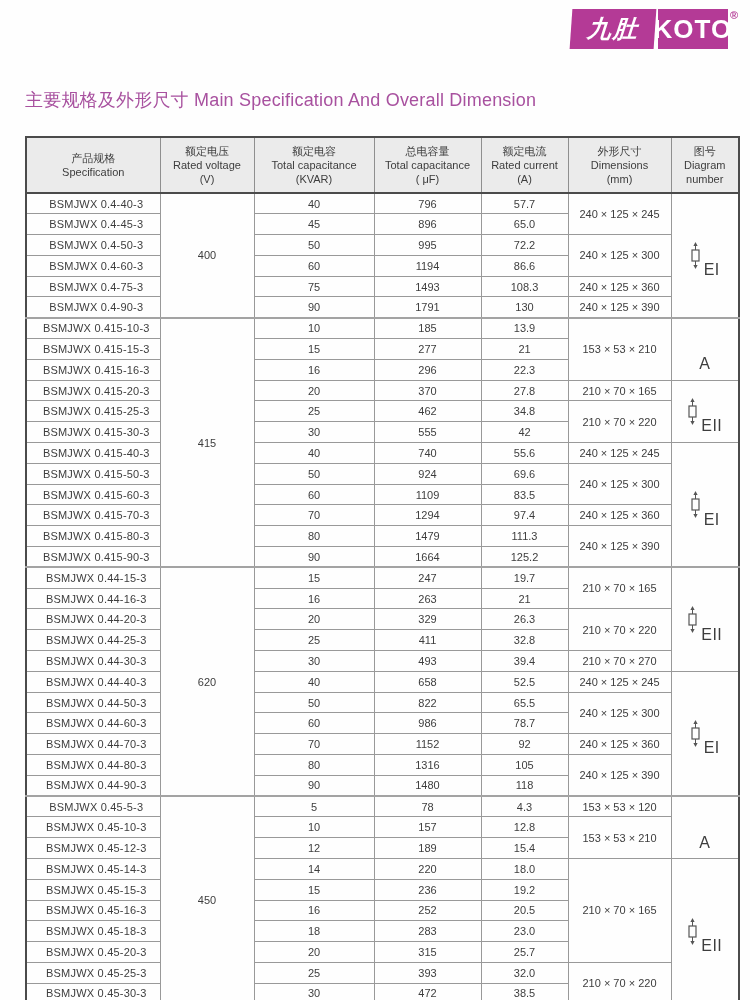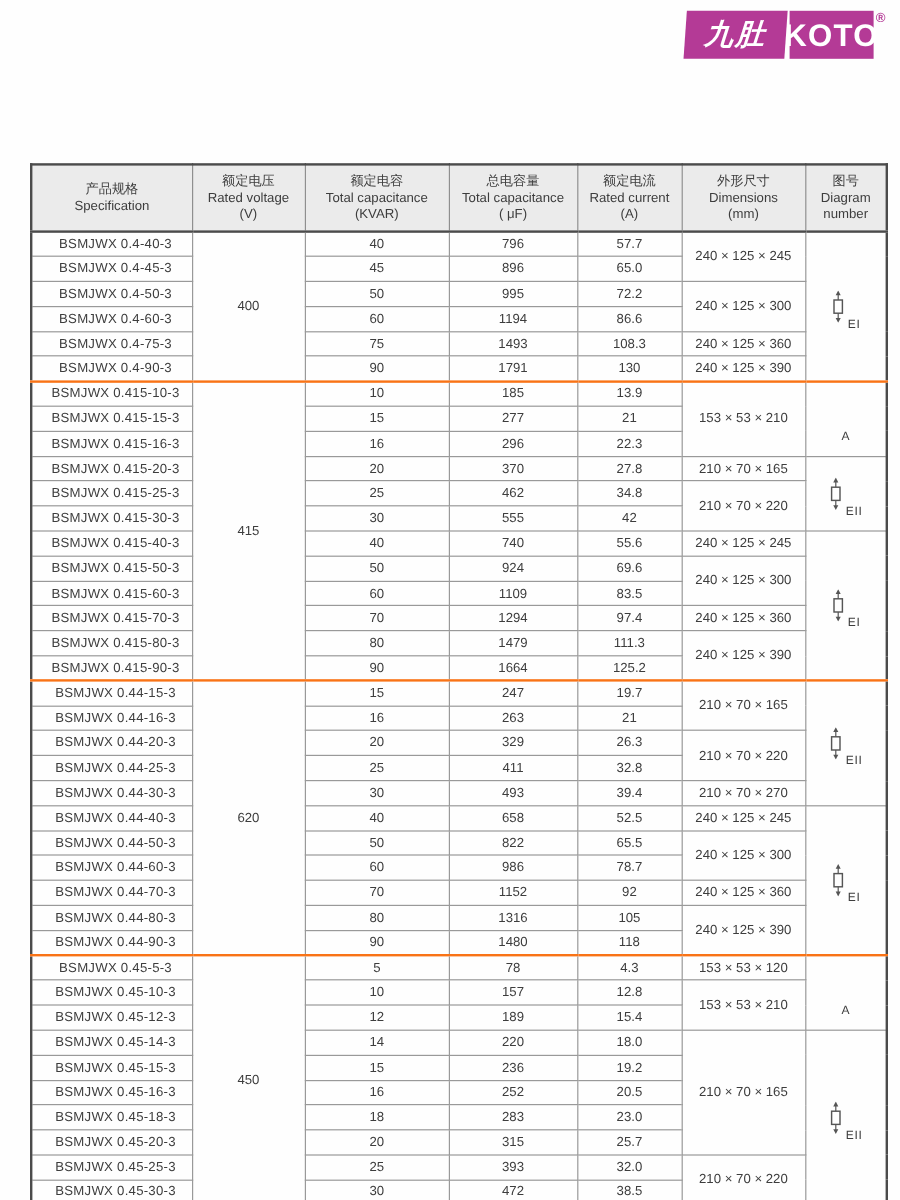--- a/index.html
+++ b/index.html
@@ -100,42 +100,43 @@
     vertical-align: middle;
     padding: 0 2px;
     overflow: hidden;
     white-space: nowrap;
   }
   table.spec td.spec-name {
     text-align: center;
     padding-left: 8px;
     letter-spacing: 0.2px;
   }
-  table.spec tr.sec-start td { border-top: 2px solid #f97316; }
+  table.spec tr.sec-start td { border-top: 2px solid #a3a3a3; }
   .diag-wrap {
     display: flex;
     align-items: center;
     justify-content: center;
     gap: 3px;
   }
-  .diag-label { font-size: 10px; letter-spacing: 0.5px; margin-top: 30px; }
+  .diag-label { font-size: 16px; letter-spacing: 0.5px; margin-top: 30px; }
   .cap-icon { display: block; }
 </style>
 </head>
 <body>
 
 <div class="page">
 
   <div class="logo">
     <div class="logo-cn">九肚</div>
     <div class="logo-gap"></div>
     <div class="logo-en">KOTO</div>
     <div class="logo-reg">®</div>
   </div>
 
+  <div class="title">主要规格及外形尺寸 Main Specification And Overall Dimension</div>
 
   <table class="spec">
     <colgroup id="cols">
         <col style="width:134px">
         <col style="width:94px">
         <col style="width:120px">
         <col style="width:107px">
         <col style="width:87px">
         <col style="width:103px">
         <col style="width:68px">

